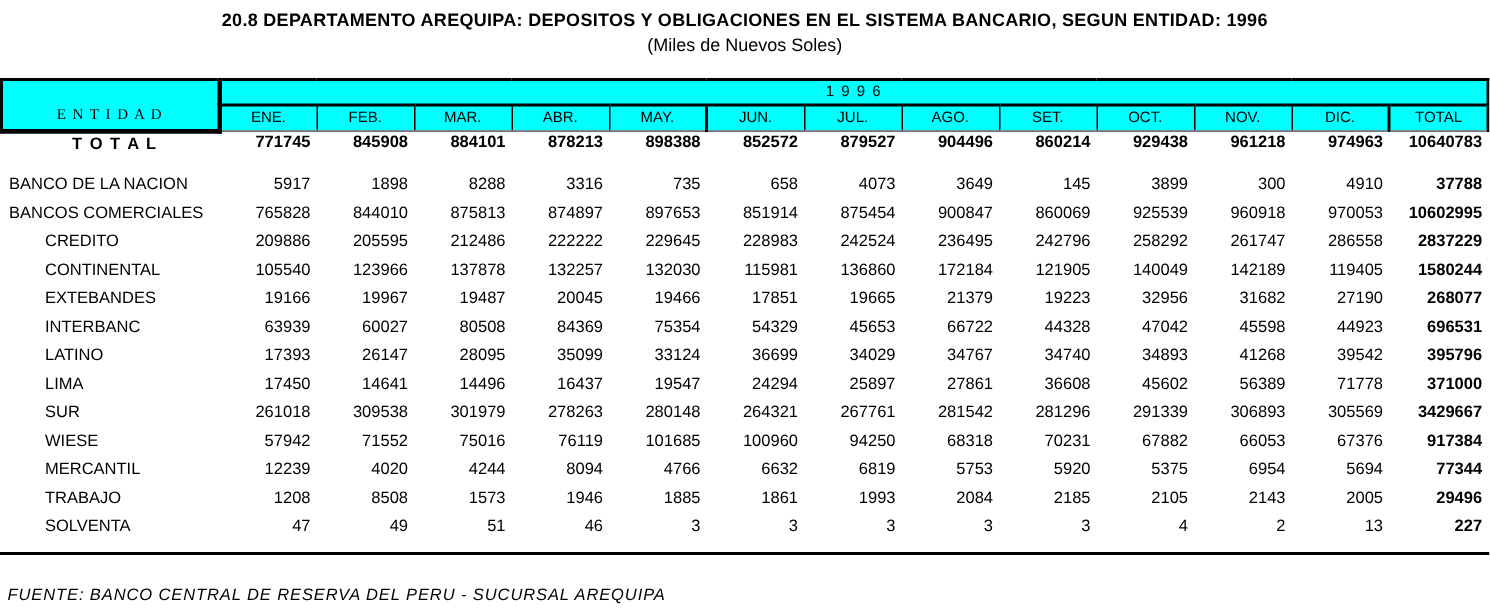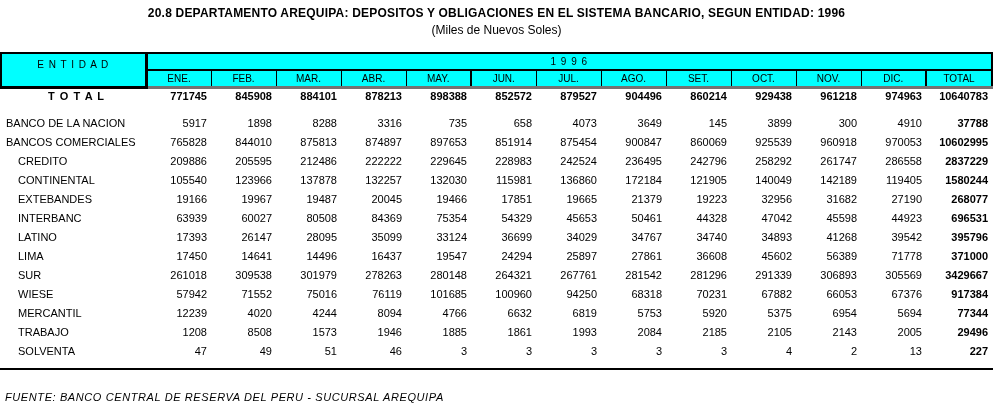--- a/index.html
+++ b/index.html
@@ -35,52 +35,53 @@
     font-weight: normal;
     font-size: 10px;
     padding: 0;
     border-top: 2px solid #000;
   }
   .entity-th {
     border-left: 2px solid #000;
     border-right: 3px solid #000;
     border-bottom: 3px solid #000;
     vertical-align: top;
-    padding-top: 5px;
+    padding-top: 17px;
     text-align: center;
     letter-spacing: 1px;
+    font-family: Liberation Serif, serif;
   }
   .year-th {
     border-right: 2px solid #000;
     border-bottom: 1px solid #000;
     height: 17px;
     text-align: center;
     letter-spacing: 1px;
   }
   .month-th {
     border-left: 1px solid #000;
-    border-bottom: 3px solid #737373;
+    border-bottom: 1px solid #737373;
     height: 17px;
     text-align: center;
   }
   .month-th.thick-left { border-left: 2px solid #000; }
   .month-th:last-child { border-right: 2px solid #000; }
   tbody td {
     font-size: 11px;
     line-height: 14px;
     padding: 2.5px 4px 2.5px 0;
     text-align: right;
     white-space: nowrap;
     overflow: hidden;
   }
   tbody td.label-cell { text-align: left; padding-right: 0; }
   tr.row-total td { font-weight: bold; padding-top: 0; padding-bottom: 11px; }
   tr.row-total td.label-cell { padding-left: 47px; letter-spacing: 1px; }
   tr.row-major td.label-cell { padding-left: 5px; }
-  tr.row-sub td.label-cell { padding-left: 17px; }
+  tr.row-sub td.label-cell { padding-left: 29px; }
   tbody td.total-col { font-weight: bold; }
   .footer-rule {
     margin-top: 7px;
     width: 993px;
     border-top: 2.5px solid #000;
   }
   .footer {
     margin: 21px 0 0 5px;
     font-size: 11px;
     font-style: italic;
@@ -230,21 +231,21 @@
       </tr>
       <tr class="row-sub">
         <td class="label-cell">INTERBANC</td>
         <td class="num-cell">63939</td>
         <td class="num-cell">60027</td>
         <td class="num-cell">80508</td>
         <td class="num-cell">84369</td>
         <td class="num-cell">75354</td>
         <td class="num-cell">54329</td>
         <td class="num-cell">45653</td>
-        <td class="num-cell">50461</td>
+        <td class="num-cell">66722</td>
         <td class="num-cell">44328</td>
         <td class="num-cell">47042</td>
         <td class="num-cell">45598</td>
         <td class="num-cell">44923</td>
         <td class="num-cell total-col">696531</td>
       </tr>
       <tr class="row-sub">
         <td class="label-cell">LATINO</td>
         <td class="num-cell">17393</td>
         <td class="num-cell">26147</td>

